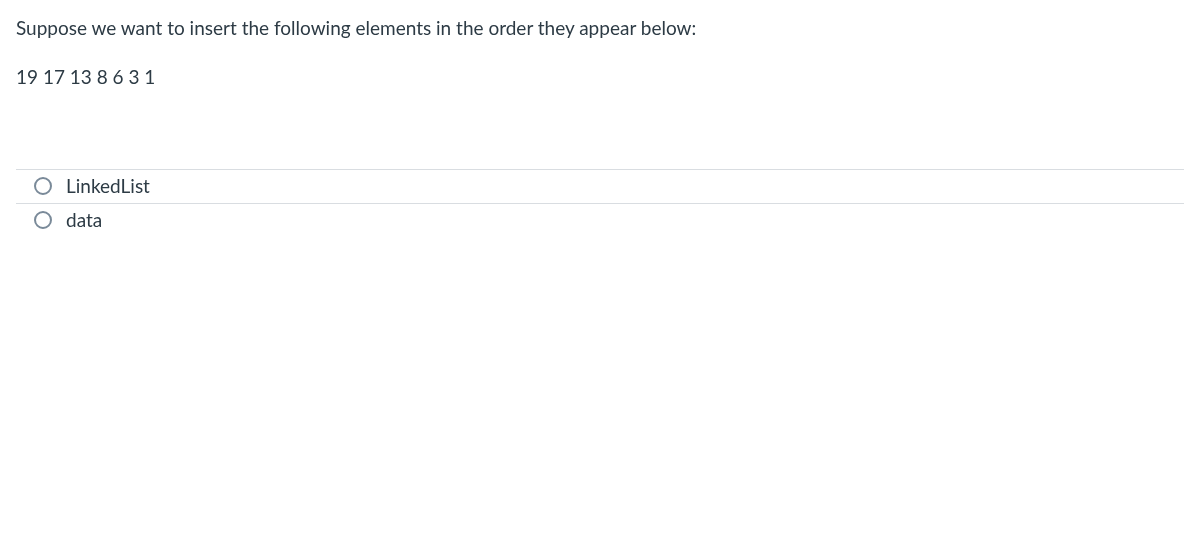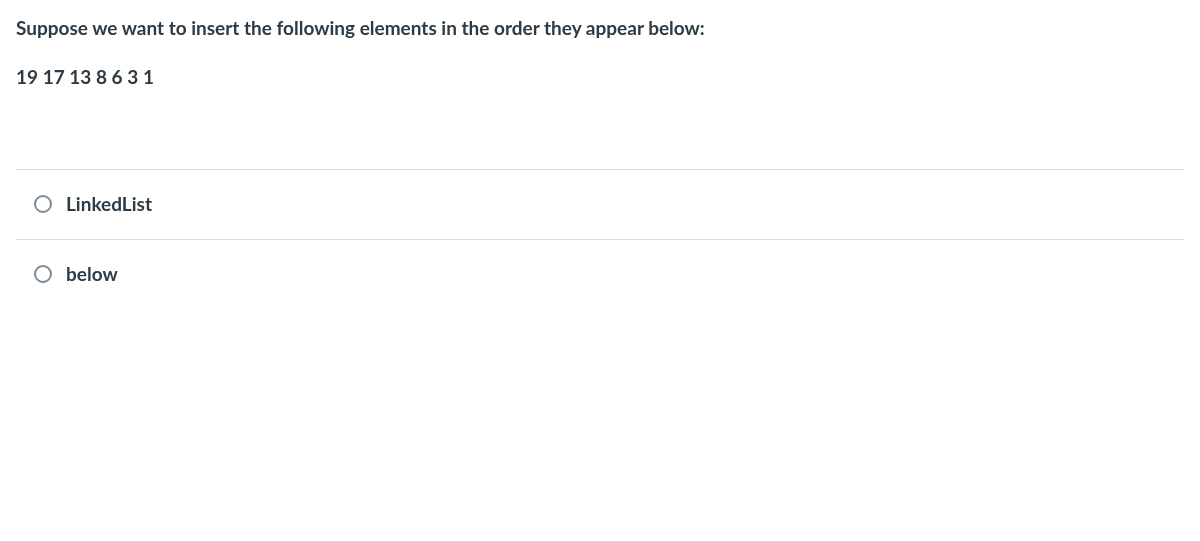--- a/index.html
+++ b/index.html
@@ -1,19 +1,18 @@
 <!DOCTYPE html>
 <html><head>
   <meta charset="utf-8">
   <style>
     * {
       margin: 0;
       padding: 0;
       box-sizing: border-box;
-      font-weight: bold;
     }
     body {
       font-family: -apple-system, BlinkMacSystemFont, "Segoe UI", "Lato", "Helvetica Neue", Arial, sans-serif;
       background: #ffffff;
       color: #2d3b45;
       padding: 14px 16px;
       width: 1200px;
       height: 541px;
       font-size: 19px;
       line-height: 1.5;
@@ -23,21 +22,21 @@
     }
     .question-text p {
       margin-bottom: 20px;
     }
     .options {
       margin-top: 78px;
     }
     .option {
       display: flex;
       align-items: center;
-      padding: 20px 8px;
+      padding: 2px 8px;
       border-top: 1px solid #d9dde1;
       cursor: pointer;
     }
     .option:first-child {
       border-top: 1px solid #d9dde1;
     }
     .radio {
       width: 18px;
       height: 18px;
       border: 2px solid #7a8a99;
@@ -60,15 +59,15 @@
   <p>19 17 13 8 6 3 1</p>
 </div>
 
 <div class="options">
   <div class="option">
     <div class="radio"></div>
     <span class="option-label">LinkedList</span>
   </div>
   <div class="option">
     <div class="radio"></div>
-    <span class="option-label">below</span>
+    <span class="option-label">data</span>
   </div>
 </div>
 
 </body></html>

